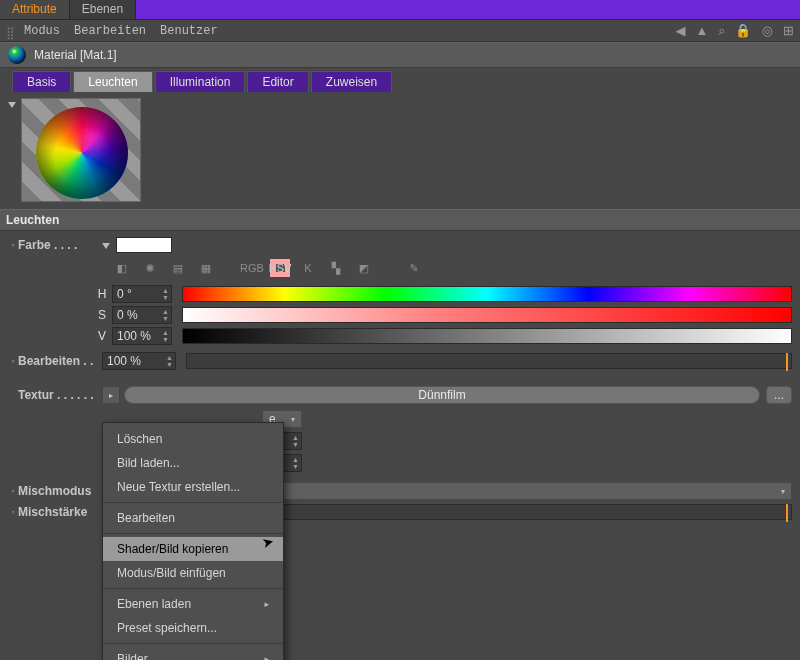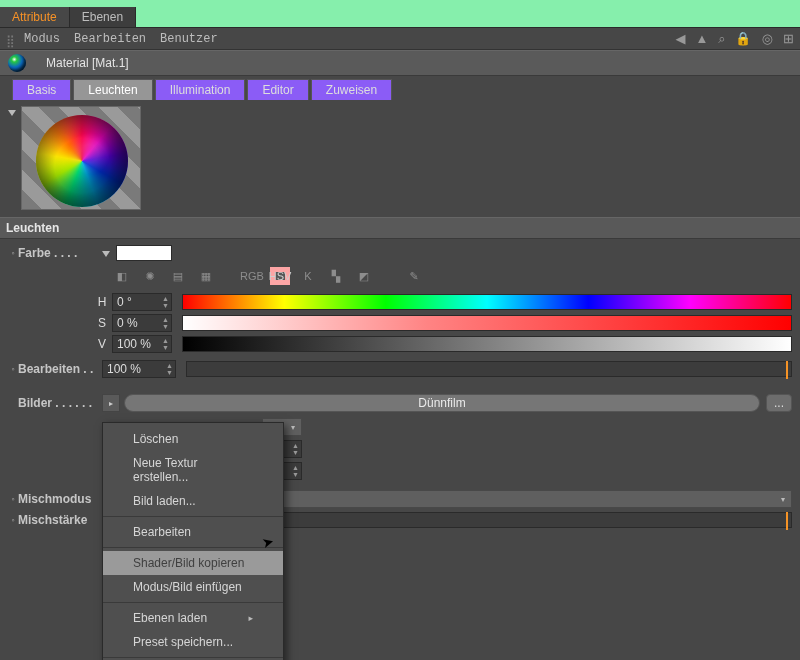--- a/index.html
+++ b/index.html
@@ -1,37 +1,37 @@
 <!DOCTYPE html>
 <html><head>
 <meta charset="utf-8">
 <style>
   * { box-sizing: border-box; margin: 0; padding: 0; font-family: "Helvetica Neue", Arial, sans-serif; }
   body { background:#474747; color:#c6c6c6; font-size:12px; width:800px; height:660px; overflow:hidden; position:relative; }
 
   
-  .tabstrip { display:flex; align-items:flex-end; height:28px; background:#86efac; border-bottom:1px solid #2a2a2a; }
+  .tabstrip { display:flex; align-items:flex-end; height:20px; background:#6d28d9; border-bottom:1px solid #2a2a2a; }
   .tab { padding:3px 12px; font-size:12px; color:#bdbdbd; background:#3d3d3d; border-right:1px solid #2a2a2a; cursor:pointer; }
   .tab.active { color:#f79227; background:#474747; }
 
   
   .menubar { display:flex; align-items:center; height:22px; padding:0 6px; background:#474747; border-bottom:1px solid #333; }
   .menubar .grip { width:10px; height:10px; margin-right:8px; color:#777; }
   .menubar .menu { margin-right:14px; color:#bdbdbd; cursor:pointer;font-family:Liberation Mono, monospace; }
   .menubar .spacer { flex:1; }
   .menubar .ticon { margin-left:10px; color:#999; font-size:13px; cursor:pointer; }
 
   
-  .mat-title { display:flex; align-items:center; height:26px; padding:3px 8px; background:#5a5a5a; border-top:1px solid #666; border-bottom:1px solid #3a3a3a;gap:12px; }
+  .mat-title { display:flex; align-items:center; height:26px; padding:3px 8px; background:#5a5a5a; border-top:1px solid #666; border-bottom:1px solid #3a3a3a; }
   .mat-sphere { width:18px; height:18px; border-radius:50%; margin-right:8px; background: radial-gradient(circle at 35% 30%, #ffffff 0%, #26c840 15%, #0b6abf 45%, #011627 100%); box-shadow: inset -2px -2px 3px rgba(0,0,0,.6); }
   .mat-title-text { color:#e4e4e4; font-size:12px; }
 
   
   .chan-tabs { display:flex; gap:2px; padding:3px 12px 0 12px; background:#474747; }
-  .chan-tab { padding:3px 14px; background:#8b5cf6; color:#ddd; font-size:12px; border:1px solid #555; border-bottom:none; cursor:pointer; }
+  .chan-tab { padding:3px 14px; background:#4c1d95; color:#ddd; font-size:12px; border:1px solid #555; border-bottom:none; cursor:pointer; }
   .chan-tab.active { background:#969696; color:#fff; }
 
   
   .preview-wrap { padding:6px 6px 4px 6px; }
   .tri { display:inline-block; width:0; height:0; border-left:4px solid transparent; border-right:4px solid transparent; border-top:6px solid #bbb; margin:4px 2px 0 2px; vertical-align:top; }
   .preview { width:120px; height:104px; display:inline-block; border:1px solid #666; position:relative; overflow:hidden;
              background: repeating-linear-gradient(45deg,#7a7a7a 0 14px,#9a9a9a 14px 28px); }
   .shader-sphere { position:absolute; top:8px; left:14px; width:92px; height:92px; border-radius:50%;
       background:
         radial-gradient(circle at 58% 42%, rgba(255,255,255,.15) 0 12%, rgba(255,255,255,0) 28%),
@@ -70,22 +70,22 @@
 
   .texbtn { flex:1; height:18px; background:#767676; border:1px solid #555; border-radius:9px; color:#eaeaea; display:flex; align-items:center; justify-content:center; cursor:pointer; }
   .dots { width:26px; height:18px; margin-left:6px; background:#6d6d6d; border:1px solid #555; border-radius:4px; color:#ddd; display:flex; align-items:center; justify-content:center; cursor:pointer; }
 
   .combo { width:180px; height:18px; background:#5f5f5f; border:1px solid #484848; color:#ddd; display:flex; align-items:center; justify-content:space-between; padding:0 6px; cursor:pointer; }
   .combo .cv{font-size:8px;color:#bbb;}
   .wide-field { flex:1; height:18px; background:#5f5f5f; border:1px solid #484848; margin-left:2px; cursor:pointer; }
 
   
   .ctx { position:absolute; left:102px; top:422px; width:182px; background:#4f4f4f; border:1px solid #2a2a2a; box-shadow:3px 3px 8px rgba(0,0,0,.5); padding:4px 0; z-index:10; }
-  .ctx .mi { padding:5px 30px; color:#d6d6d6; font-size:12px; display:flex; justify-content:space-between; align-items:center; cursor:pointer; }
-  .ctx .mi.hl { background:#9a9a9a; color:#404040; }
+  .ctx .mi { padding:5px 14px; color:#d6d6d6; font-size:12px; display:flex; justify-content:space-between; align-items:center; cursor:pointer; }
+  .ctx .mi.hl { background:#9a9a9a; color:#000000; }
   .ctx .sep { height:1px; background:#3a3a3a; margin:3px 0; }
   .ctx .sub { font-size:9px; color:#bbb; }
   .cursor { position:absolute; left:262px; top:534px; font-size:14px; color:#000; z-index:11; transform:rotate(-15deg); }
 </style>
 </head>
 <body>
 
 <div class="tabstrip">
   <div class="tab active">Attribute</div>
   <div class="tab">Ebenen</div>
@@ -185,21 +185,21 @@
         <span>100 %</span>
         <span class="spn">▲<br>▼</span>
       </div>
     <div class="gradbar grey-grad">
         <span class="tick"></span>
       </div>
   </div>
 
   <div class="row" style="margin-top:12px">
     <span class="marker"></span>
-    <span class="label">Bilder . . . . . .</span>
+    <span class="label">Textur . . . . . .</span>
     <div class="arrowbox">
         <span>▸</span>
       </div>
     <div class="texbtn">Dünnfilm</div>
     <div class="dots">...</div>
   </div>
 
   <div class="row" style="margin-top:2px">
     <span class="marker"></span>
       <span class="label"></span>
@@ -239,22 +239,22 @@
     <span class="label">Mischstärke</span>
     <div class="gradbar grey-grad" style="margin-left:2px">
         <span class="tick"></span>
       </div>
   </div>
 
 </div>
 
 <div class="ctx">
   <div class="mi">Löschen</div>
+  <div class="mi">Bild laden...</div>
   <div class="mi">Neue Textur erstellen...</div>
-  <div class="mi">Bild laden...</div>
   <div class="sep"></div>
   <div class="mi">Bearbeiten</div>
   <div class="sep"></div>
   <div class="mi hl">Shader/Bild kopieren</div>
   <div class="mi">Modus/Bild einfügen</div>
   <div class="sep"></div>
   <div class="mi">
       <span>Ebenen laden</span>
       <span class="sub">▸</span>
     </div>

